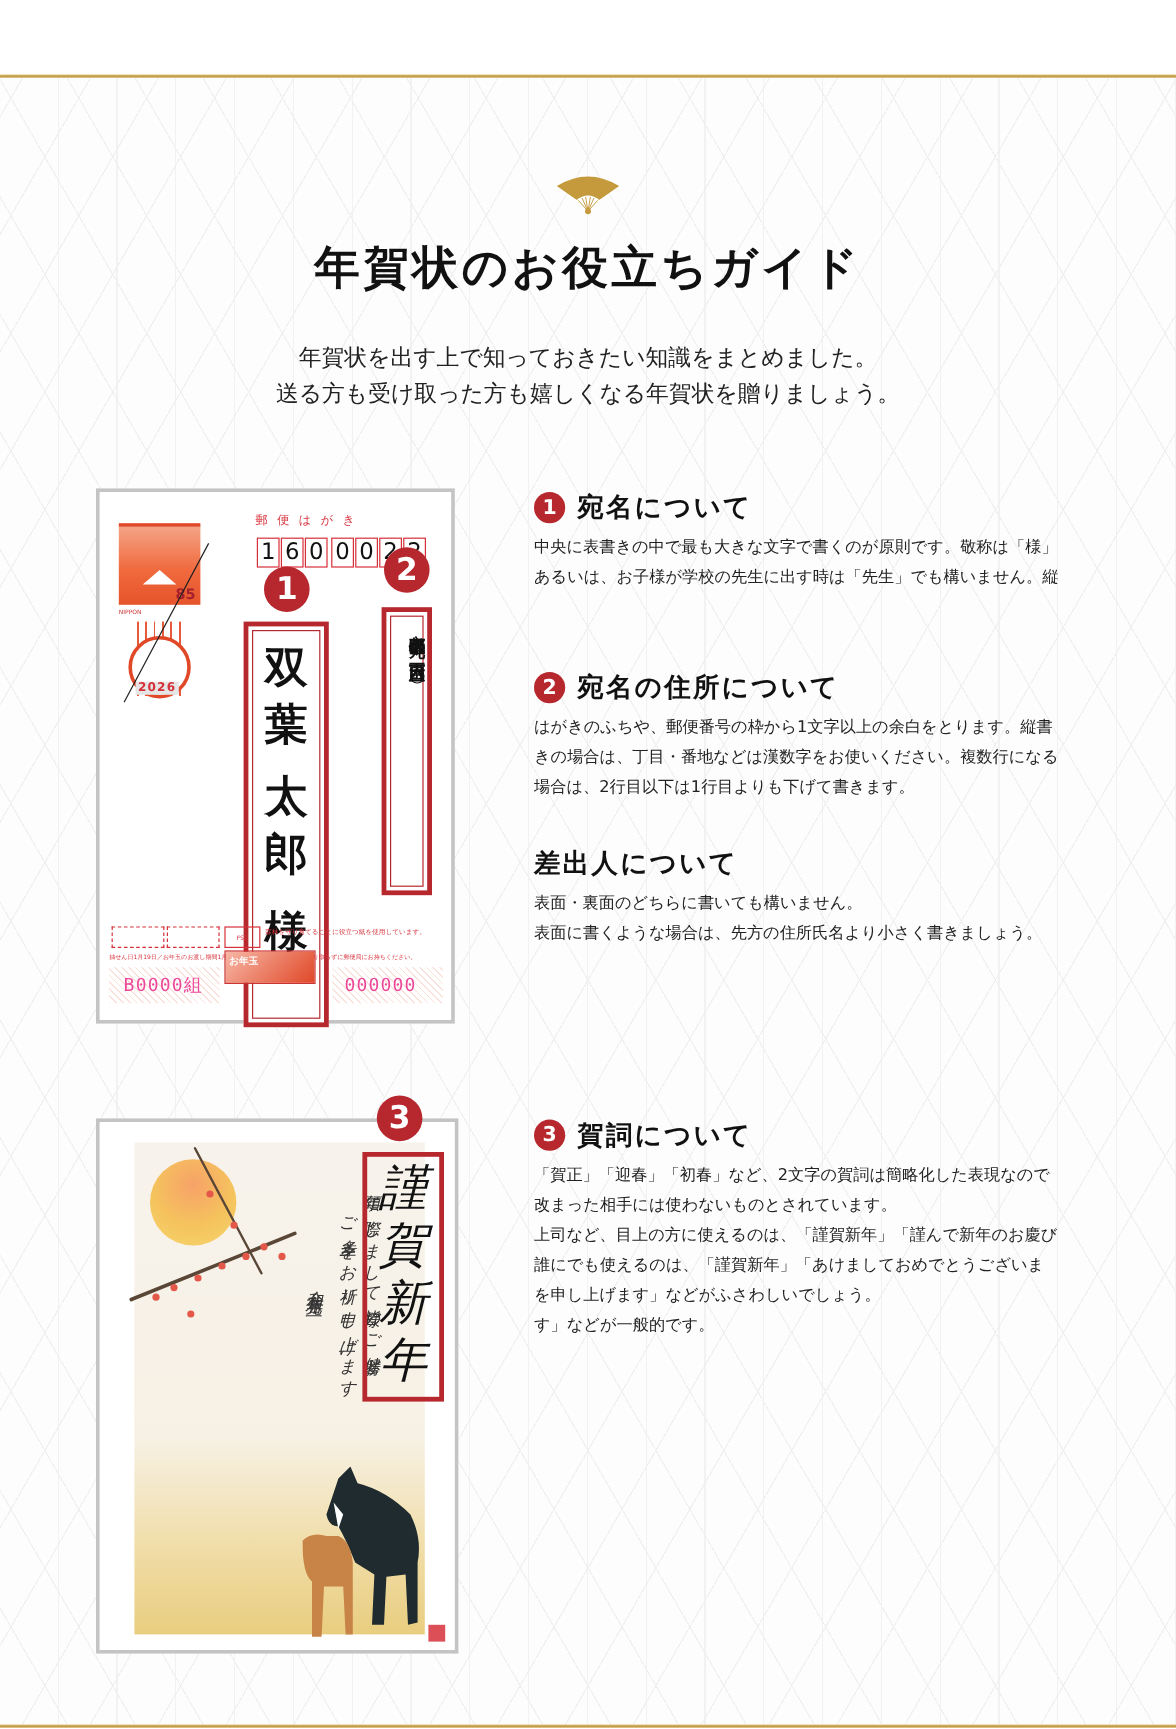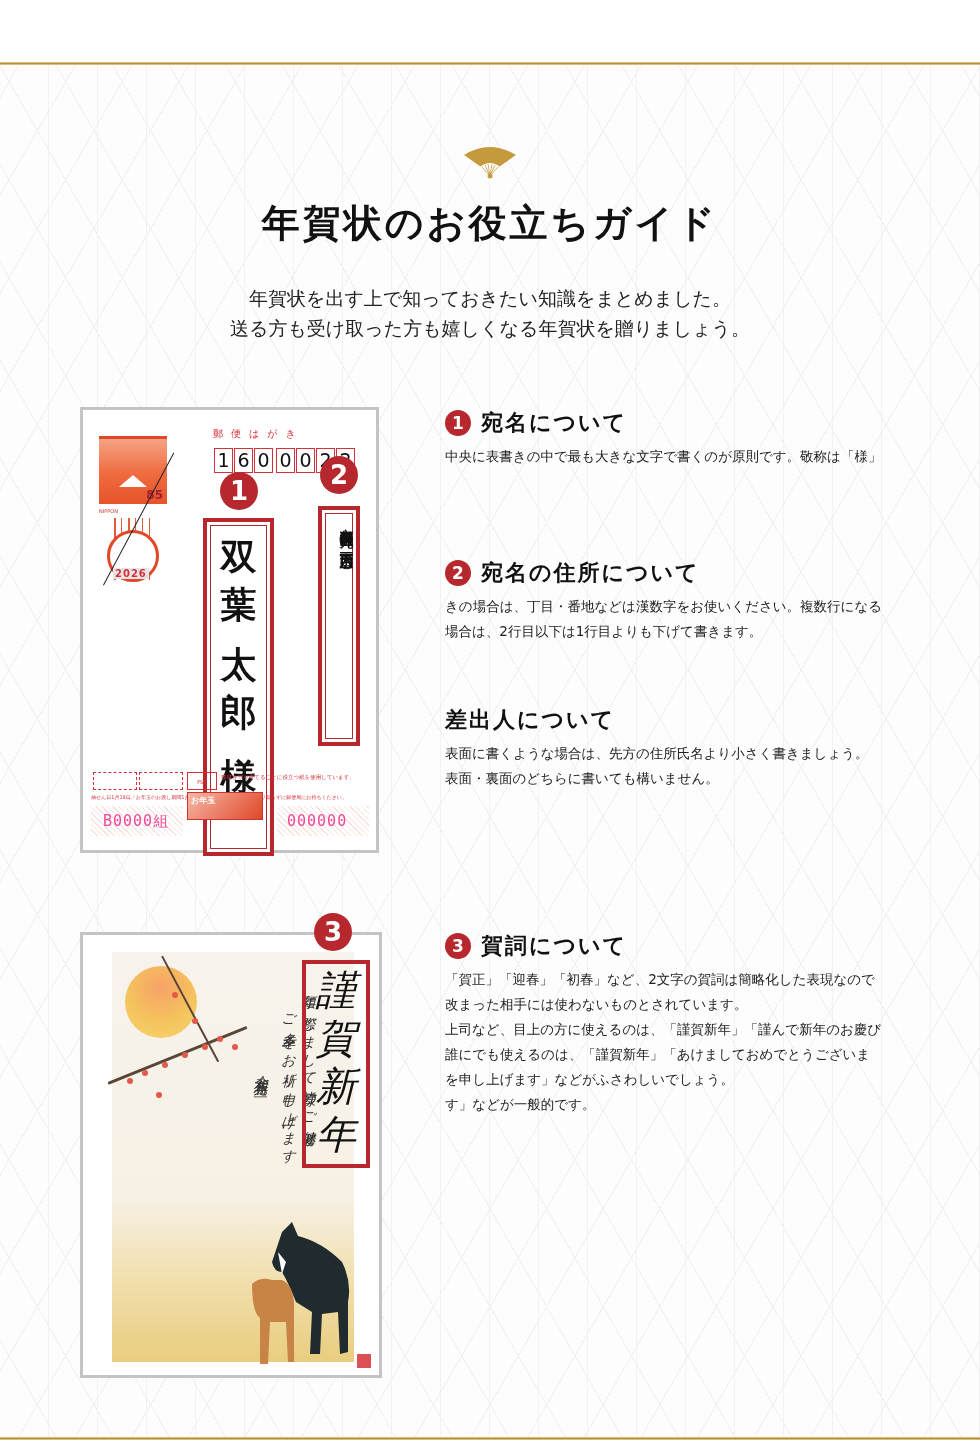--- a/index.html
+++ b/index.html
@@ -251,37 +251,39 @@
   </div>
   <div class="badge" style="left:231px; top:-22px;">3</div>
 </div>
 
 <div class="sec-head" style="left:445px; top:408px;">
   <span class="sec-num">1</span>
   <span>宛名について</span>
 </div>
 <div class="sec-body" style="left:445px; top:444px;">
   <div>中央に表書きの中で最も大きな文字で書くのが原則です。敬称は「様」</div>
+  <div>あるいは、お子様が学校の先生に出す時は「先生」でも構いません。縦</div>
 </div>
 
 <div class="sec-head" style="left:445px; top:558px;">
   <span class="sec-num">2</span>
   <span>宛名の住所について</span>
 </div>
 <div class="sec-body" style="left:445px; top:594px;">
+  <div>はがきのふちや、郵便番号の枠から1文字以上の余白をとります。縦書</div>
   <div>きの場合は、丁目・番地などは漢数字をお使いください。複数行になる</div>
   <div>場合は、2行目以下は1行目よりも下げて書きます。</div>
 </div>
 
 <div class="sec-head" style="left:445px; top:705px;align-items:center;">
   <span>差出人について</span>
 </div>
 <div class="sec-body" style="left:445px; top:741px;">
+  <div>表面・裏面のどちらに書いても構いません。</div>
   <div>表面に書くような場合は、先方の住所氏名より小さく書きましょう。</div>
-  <div>表面・裏面のどちらに書いても構いません。</div>
 </div>
 
 <div class="sec-head" style="left:445px; top:931px;">
   <span class="sec-num">3</span>
   <span>賀詞について</span>
 </div>
 <div class="sec-body" style="left:445px; top:967px;">
   <div>「賀正」「迎春」「初春」など、2文字の賀詞は簡略化した表現なので</div>
   <div>改まった相手には使わないものとされています。</div>
   <div>上司など、目上の方に使えるのは、「謹賀新年」「謹んで新年のお慶び</div>

